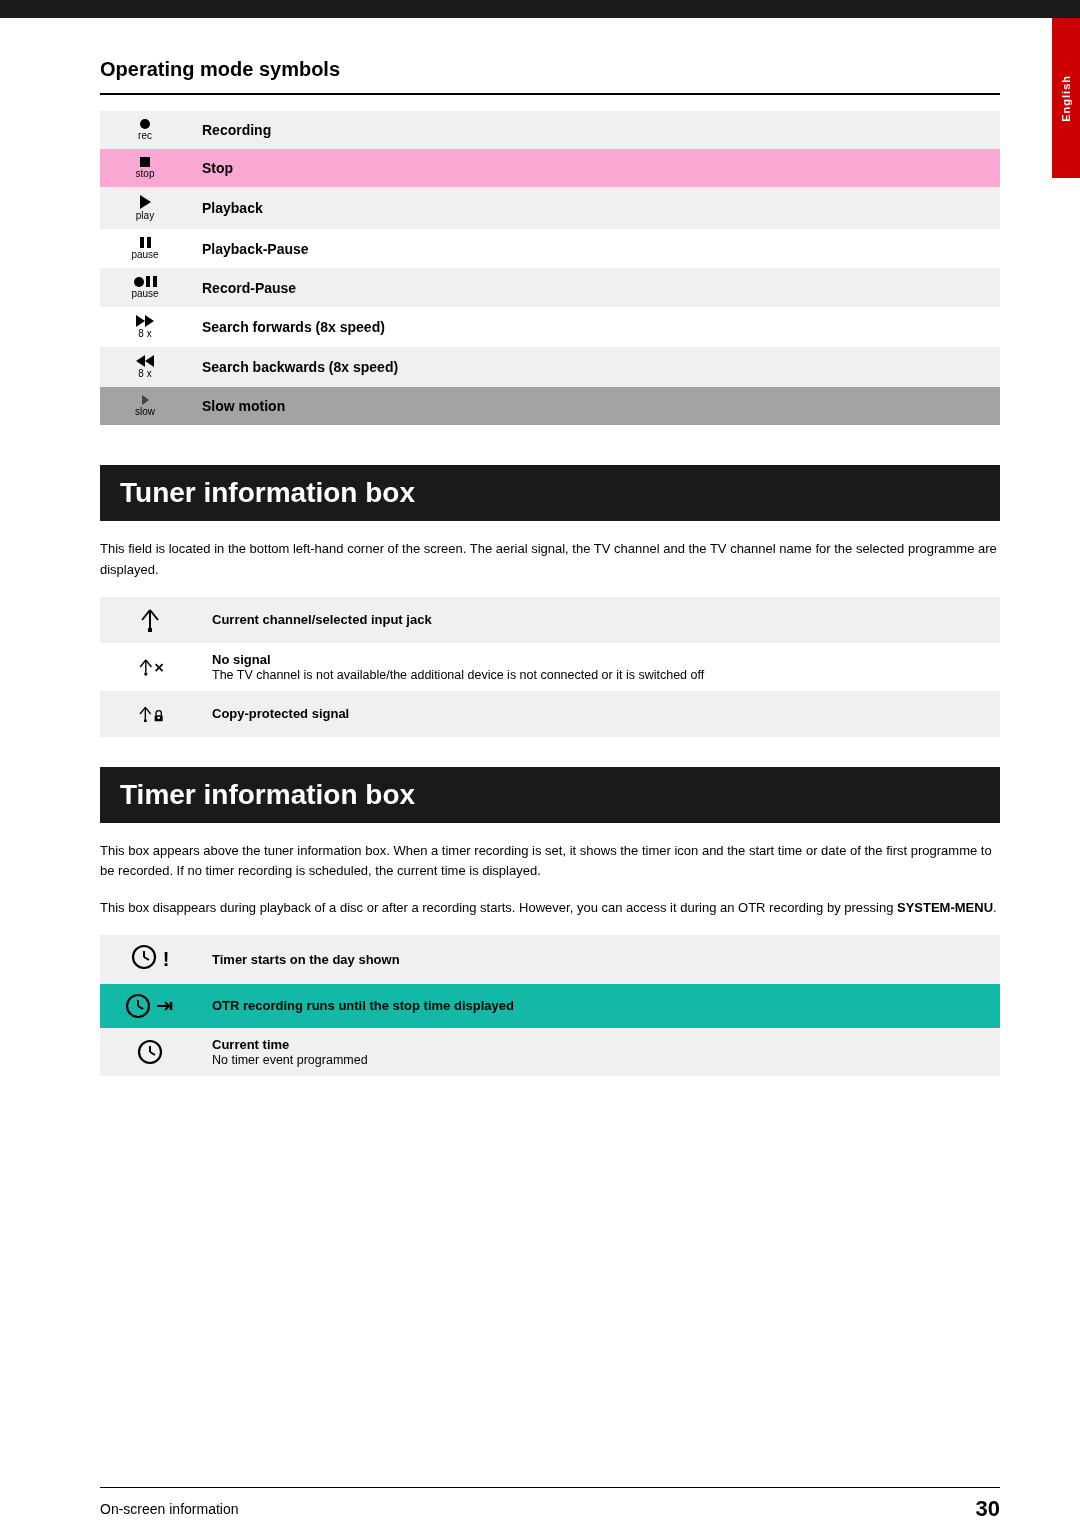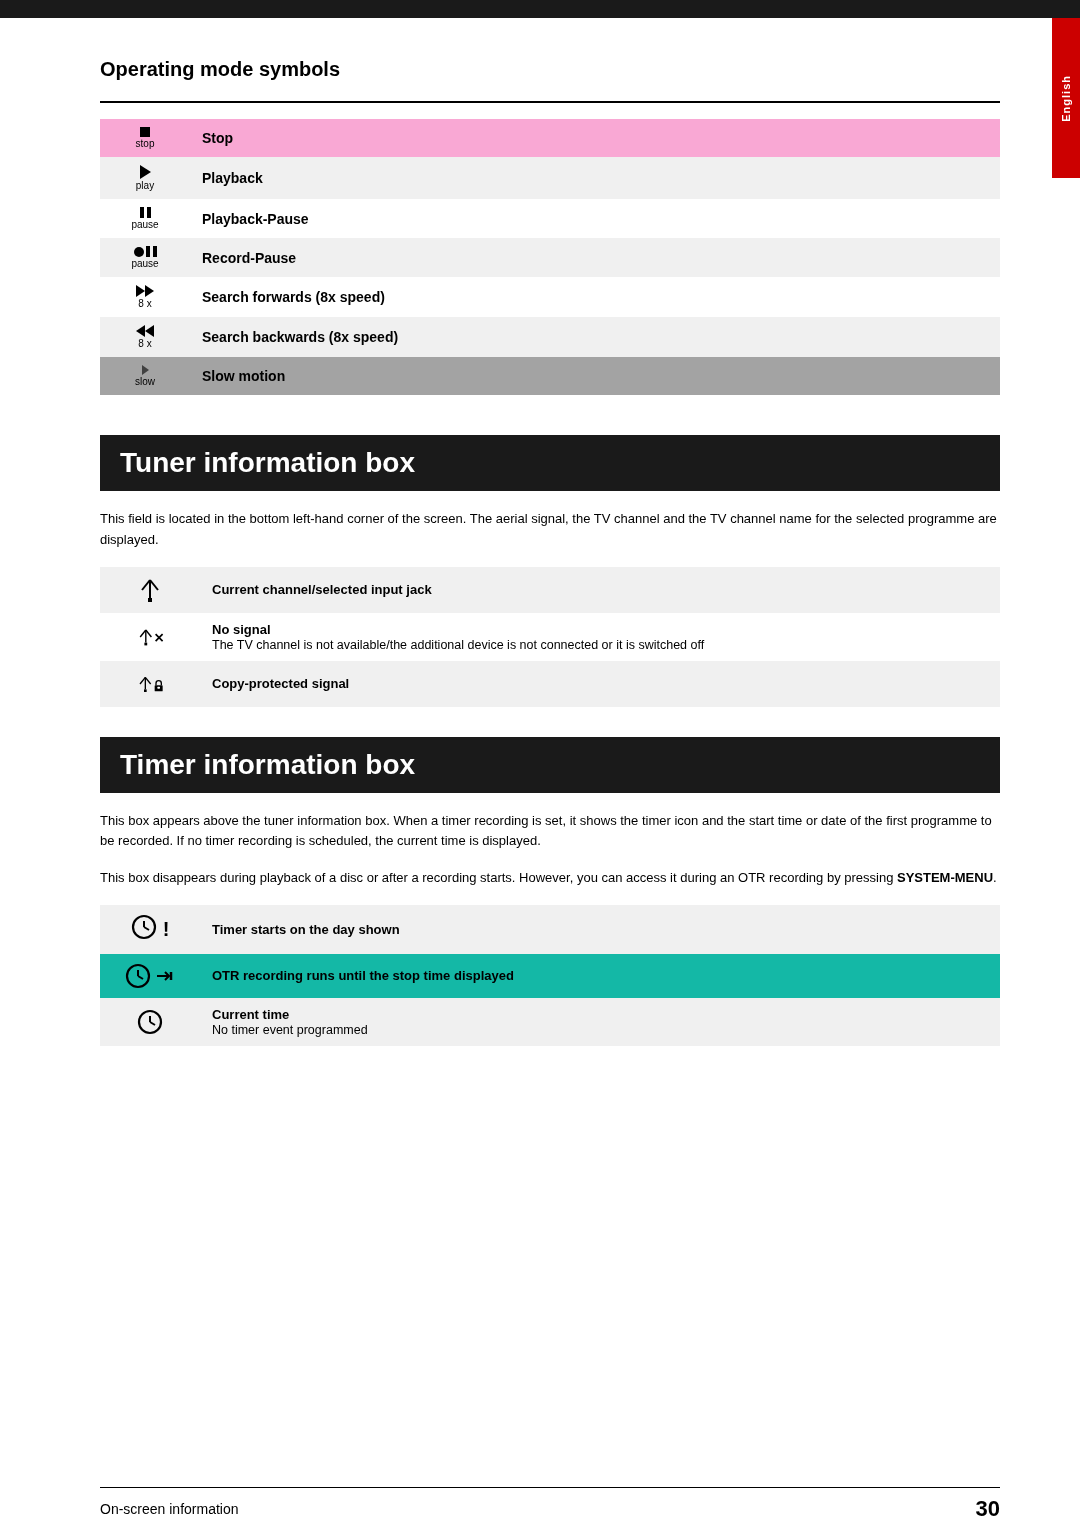--- a/index.html
+++ b/index.html
@@ -50,21 +50,21 @@
       margin-right: 80px;
       padding-top: 40px;
     }
 
     
     .section-title {
       font-size: 20px;
       font-weight: bold;
       margin-bottom: 16px;
       border-bottom: 2px solid #000;
-      padding-bottom: 20px;
+      padding-bottom: 12px;
     }
 
     
     .mode-table {
       width: 100%;
       border-collapse: collapse;
       margin-bottom: 40px;
     }
 
     .mode-table tr:nth-child(odd) {
@@ -291,20 +291,29 @@
   <span class="side-tab-text">English</span>
 </div>
 
 <div class="main-content">
 
   <h2 class="section-title">Operating mode symbols</h2>
 
   <table class="mode-table">
     <tbody>
 
+      <tr style="background:#f0f0f0;">
+        <td>
+          <div class="icon-cell">
+            <div class="rec-dot"></div>
+            <span class="icon-label">rec</span>
+          </div>
+        </td>
+        <td style="font-weight:bold;">Recording</td>
+      </tr>
 
       <tr style="background:#f9a8d4;">
         <td>
           <div class="icon-cell">
             <div class="stop-sq"></div>
             <span class="icon-label">stop</span>
           </div>
         </td>
         <td style="font-weight:bold;">Stop</td>
       </tr>

